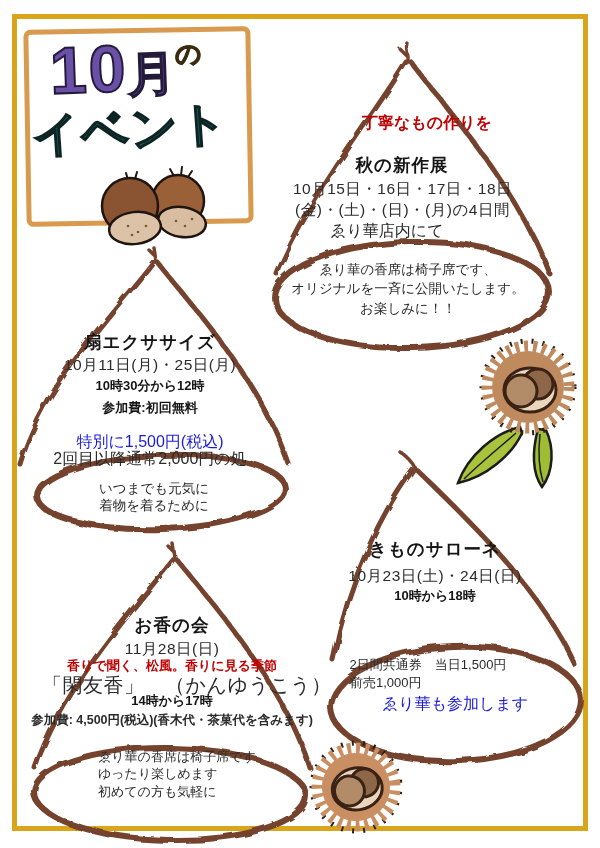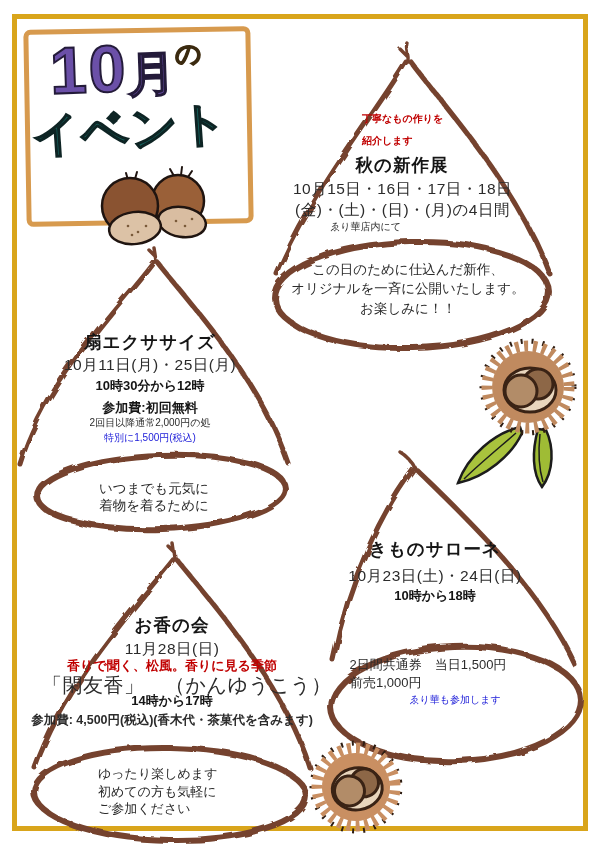--- a/index.html
+++ b/index.html
@@ -15,25 +15,25 @@
   svg{position:absolute;overflow:visible;}
   .t{position:absolute;color:#2b2b2b;line-height:1.25;white-space:nowrap;}
   .c{text-align:center;}
   .r{text-align:left;}
   .l{text-align:left;}
   .b{font-weight:bold;color:#151515;}
   .red{color:#c00000;font-weight:bold;}
   .blue{color:#1a1ad8;font-weight:normal;}
   .f17{font-size:17.5px;letter-spacing:1px;}
   .f15{font-size:15.5px;letter-spacing:0.5px;}
-  .f14{font-size:10px;}
+  .f14{font-size:16px;}
   .f13{font-size:13px;}
   .f135{font-size:13.5px;}
   .f125{font-size:12.5px;font-weight:bold;}
-  .f11{font-size:10px;}
+  .f11{font-size:16px;margin-top:32px;}
   
   #titlebox{
     position:absolute;left:25px;top:28px;width:217px;height:187px;
     border:5px solid #d79a4e;border-radius:7px;transform:rotate(-1deg);
     background:#fff;
   }
   #title-row1{
     position:absolute;left:50px;top:30px;z-index:3;
     font-weight:bold;transform:rotate(-2deg);white-space:nowrap;
   }
@@ -156,26 +156,25 @@
       <circle cx="58" cy="52" r="44" fill="none" stroke="#2e1d12" stroke-width="5" stroke-dasharray="2 9"></circle>
       <circle cx="58" cy="52" r="39" fill="none" stroke="#c98f62" stroke-width="11" stroke-dasharray="4 5"></circle>
       <circle cx="58" cy="52" r="34" fill="#c98f62"></circle>
       <ellipse cx="59" cy="54" rx="25" ry="21" fill="#e9d6bd" stroke="#3a2315" stroke-width="3"></ellipse>
       <circle cx="67" cy="49" r="14" fill="#8d6747" stroke="#3a2315" stroke-width="3"></circle>
       <circle cx="51" cy="55" r="15" fill="#b28c68" stroke="#3a2315" stroke-width="3"></circle>
     </g>
   </svg>
 
   <div class="t red f14 l" style="left:362px;top:113px;width:200px">丁寧なもの作りを</div>
-  <div class="t red f14 l" style="left:362px;top:135px;width:200px">紹介します</div>
   <div class="t b f17 c" style="left:297px;top:155px;width:210px">秋の新作展</div>
   <div class="t f15 c" style="left:285px;top:179px;width:235px">10月15日・16日・17日・18日</div>
   <div class="t f15 c" style="left:285px;top:200px;width:235px">(金)・(土)・(日)・(月)の4日間</div>
   <div class="t f14 r" style="left:330px;top:221px;width:180px">ゑり華店内にて</div>
-  <div class="t f135 c" style="left:288px;top:262px;width:240px">この日のために仕込んだ新作、</div>
+  <div class="t f135 c" style="left:288px;top:262px;width:240px">ゑり華の香席は椅子席です、</div>
   <div class="t f135 c" style="left:283px;top:281px;width:250px">オリジナルを一斉に公開いたします。</div>
   <div class="t f135 c" style="left:288px;top:301px;width:240px">お楽しみに！！</div>
 
   <div class="t b f17 c" style="left:30px;top:332px;width:240px">扇エクササイズ</div>
   <div class="t f15 c" style="left:30px;top:355px;width:240px">10月11日(月)・25日(月)</div>
   <div class="t b f13 c" style="left:30px;top:378px;width:240px">10時30分から12時</div>
   <div class="t b f13 c" style="left:30px;top:400px;width:240px">参加費:初回無料</div>
   <div class="t f11 c" style="left:30px;top:417px;width:240px">2回目以降通常2,000円の処</div>
   <div class="t blue f14 c" style="left:30px;top:432px;width:240px">特別に1,500円(税込)</div>
   <div class="t f135 c" style="left:34px;top:481px;width:240px">いつまでも元気に</div>
@@ -187,17 +186,17 @@
   <div class="t f13 c" style="left:348px;top:657px;width:160px">2日間共通券　当日1,500円</div>
   <div class="t f13 r" style="left:350px;top:675px;width:140px">前売1,000円</div>
   <div class="t blue f14 c" style="left:345px;top:694px;width:220px">ゑり華も参加します</div>
 
   <div class="t b f17 c" style="left:52px;top:615px;width:240px">お香の会</div>
   <div class="t f15 c" style="left:52px;top:639px;width:240px">11月28日(日)</div>
   <div class="t red f13 c" style="left:32px;top:658px;width:280px">香りで聞く、松風。香りに見る季節</div>
   <div class="t f15 c" style="font-size:20px;left:42px;top:673px;width:260px">「閑友香」　（かんゆうこう）</div>
   <div class="t b f13 c" style="left:52px;top:693px;width:240px">14時から17時</div>
   <div class="t f125 c" style="left:27px;top:713px;width:290px">参加費: 4,500円(税込)(香木代・茶菓代を含みます)</div>
+  <div class="t f13 l" style="left:98px;top:749px;width:200px">ゑり華の香席は椅子席です</div>
   <div class="t f13 l" style="left:98px;top:766px;width:200px">ゆったり楽しめます</div>
   <div class="t f13 l" style="left:98px;top:784px;width:200px">初めての方も気軽に</div>
-  <div class="t f13 l" style="left:98px;top:801px;width:200px">ご参加ください</div>
 
 </div>
 
 </body></html>

